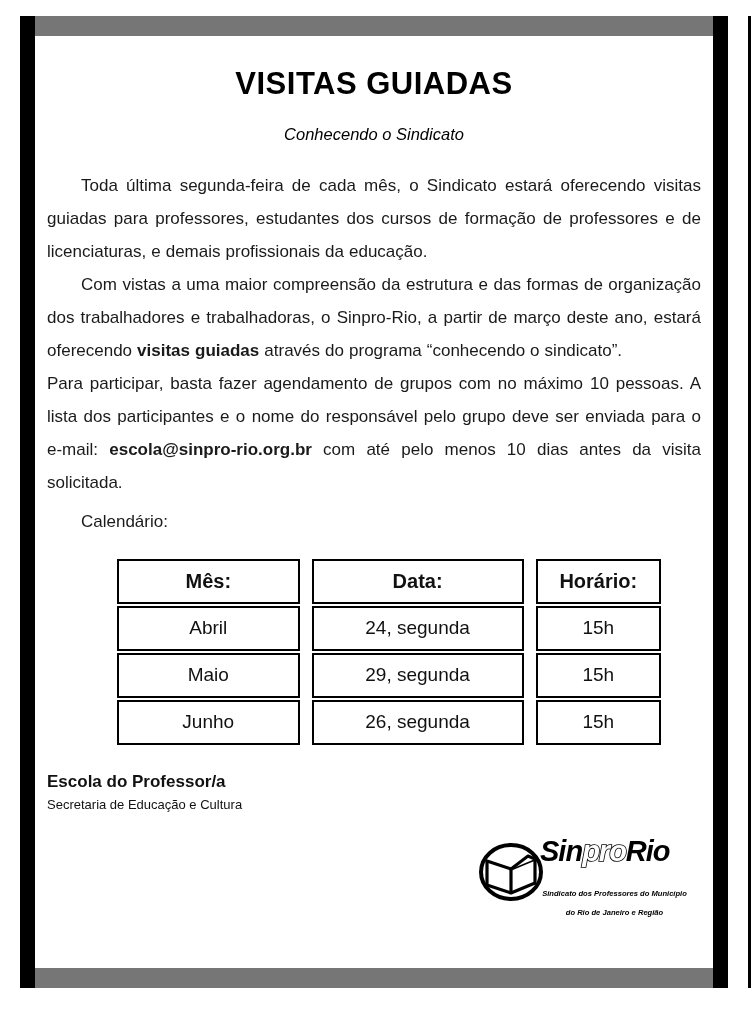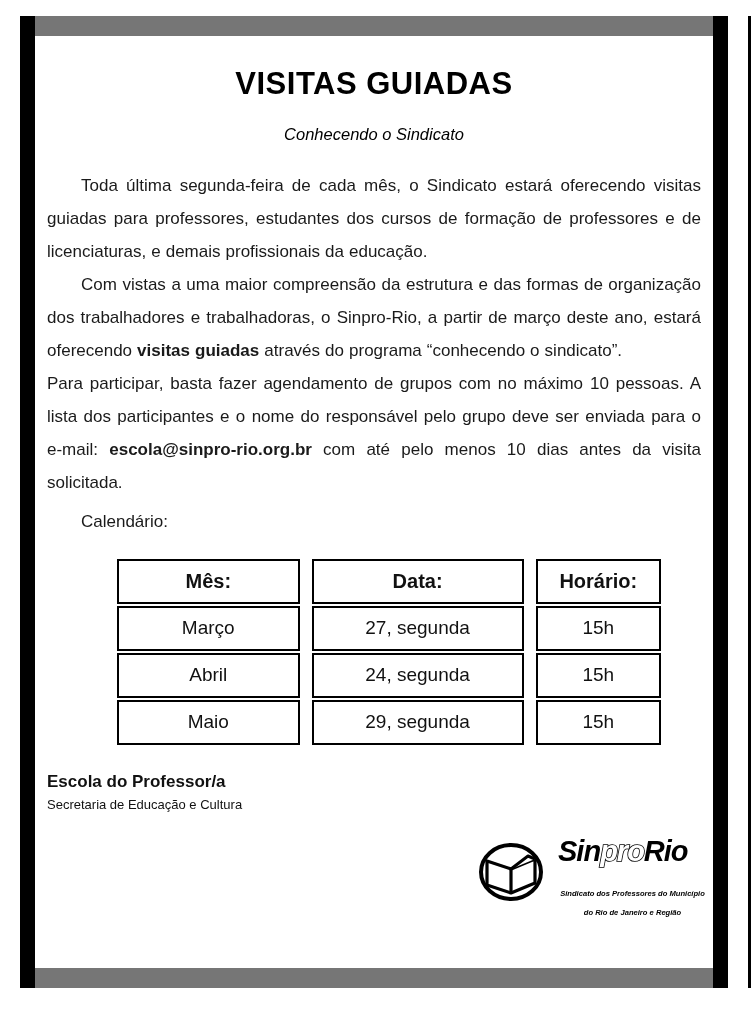--- a/index.html
+++ b/index.html
@@ -150,21 +150,21 @@
     width: 215px;
     height: 80px;
   }
   .logo-mark {
     position: absolute;
     left: 0; top: 2px;
     width: 66px; height: 66px;
   }
   .logo-text {
     position: absolute;
-    left: 80px; top: 0px;
+    left: 62px; top: 0px;
     width: 149px;
   }
   .wordmark {
     font-size: 29px;
     font-weight: bold;
     font-style: italic;
     letter-spacing: -1px;
     line-height: 1.1;
     color: #000;
     white-space: nowrap;
@@ -213,32 +213,32 @@
       <div class="calendario">Calendário:</div>
 
       <table class="cal-table">
         <tbody>
           <tr>
             <td class="head col-mes">Mês:</td>
             <td class="head col-data">Data:</td>
             <td class="head col-hora">Horário:</td>
           </tr>
           <tr>
-            <td class="col-mes">Março</td>
-            <td class="col-data">27, segunda</td>
-            <td class="col-hora">15h</td>
-          </tr>
-          <tr>
             <td class="col-mes">Abril</td>
             <td class="col-data">24, segunda</td>
             <td class="col-hora">15h</td>
           </tr>
           <tr>
             <td class="col-mes">Maio</td>
             <td class="col-data">29, segunda</td>
+            <td class="col-hora">15h</td>
+          </tr>
+          <tr>
+            <td class="col-mes">Junho</td>
+            <td class="col-data">26, segunda</td>
             <td class="col-hora">15h</td>
           </tr>
         </tbody>
       </table>
 
 
       <div class="signature">
         <div class="sig-line1">Escola do Professor/a</div>
         <div class="sig-line2">Secretaria de Educação e Cultura</div>
       </div>

